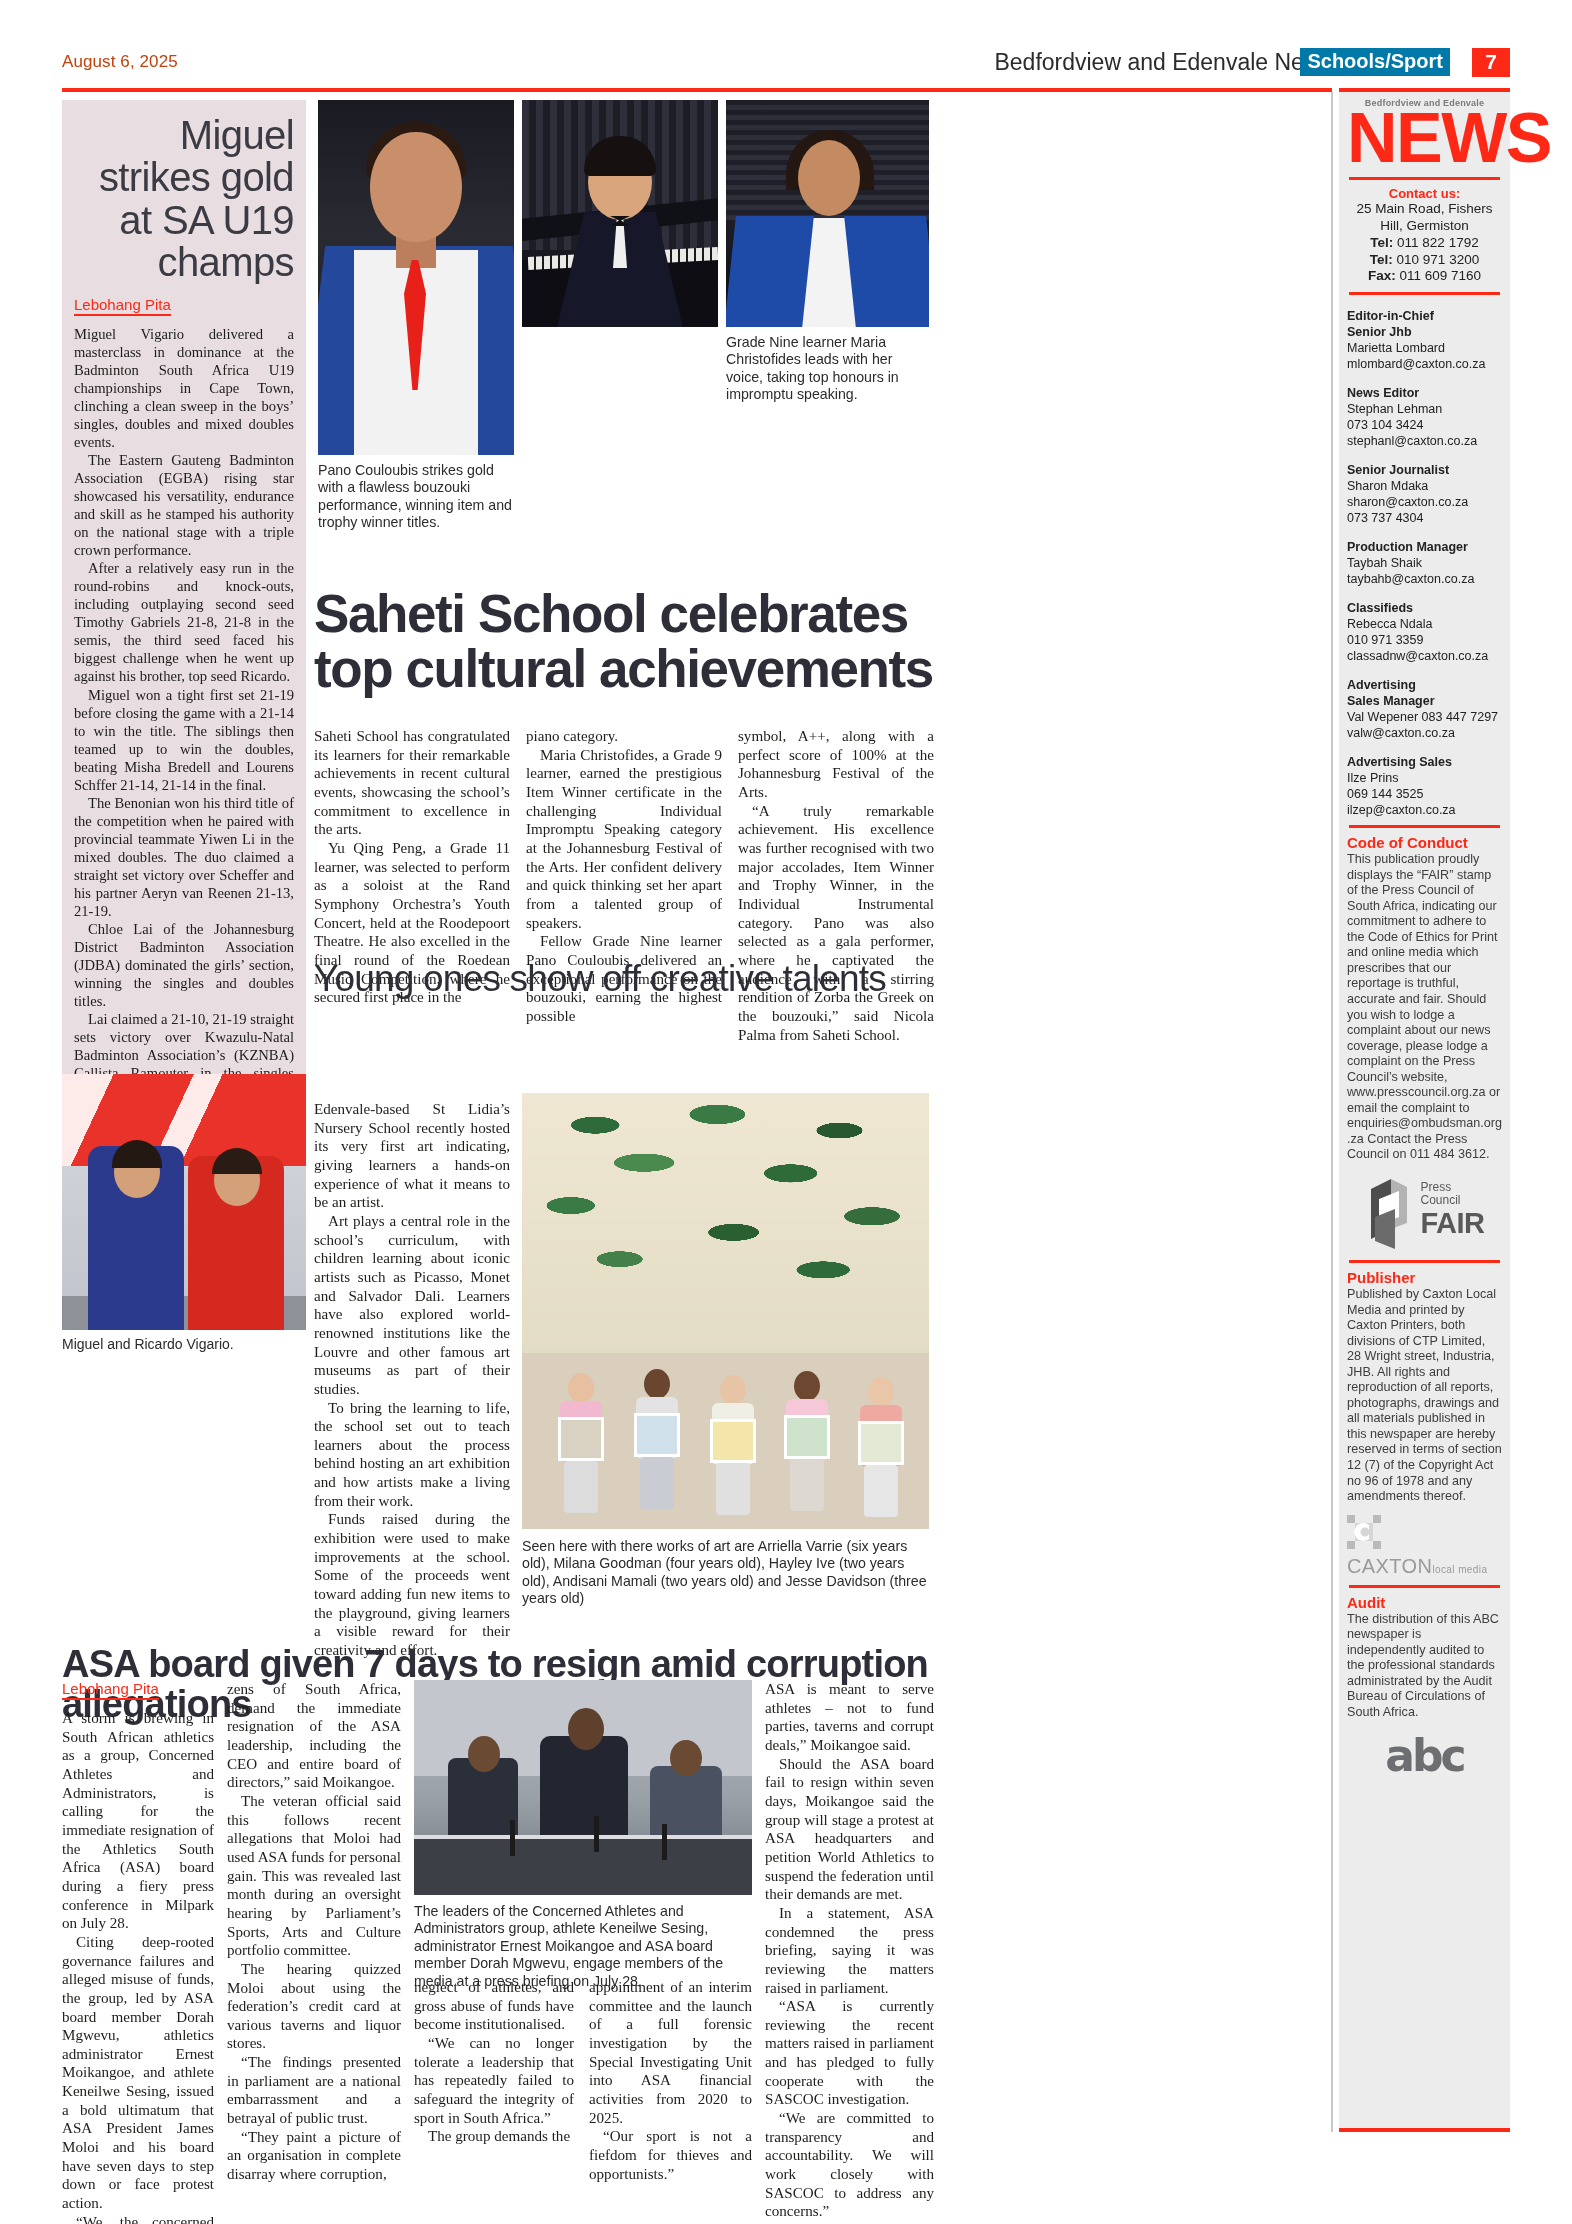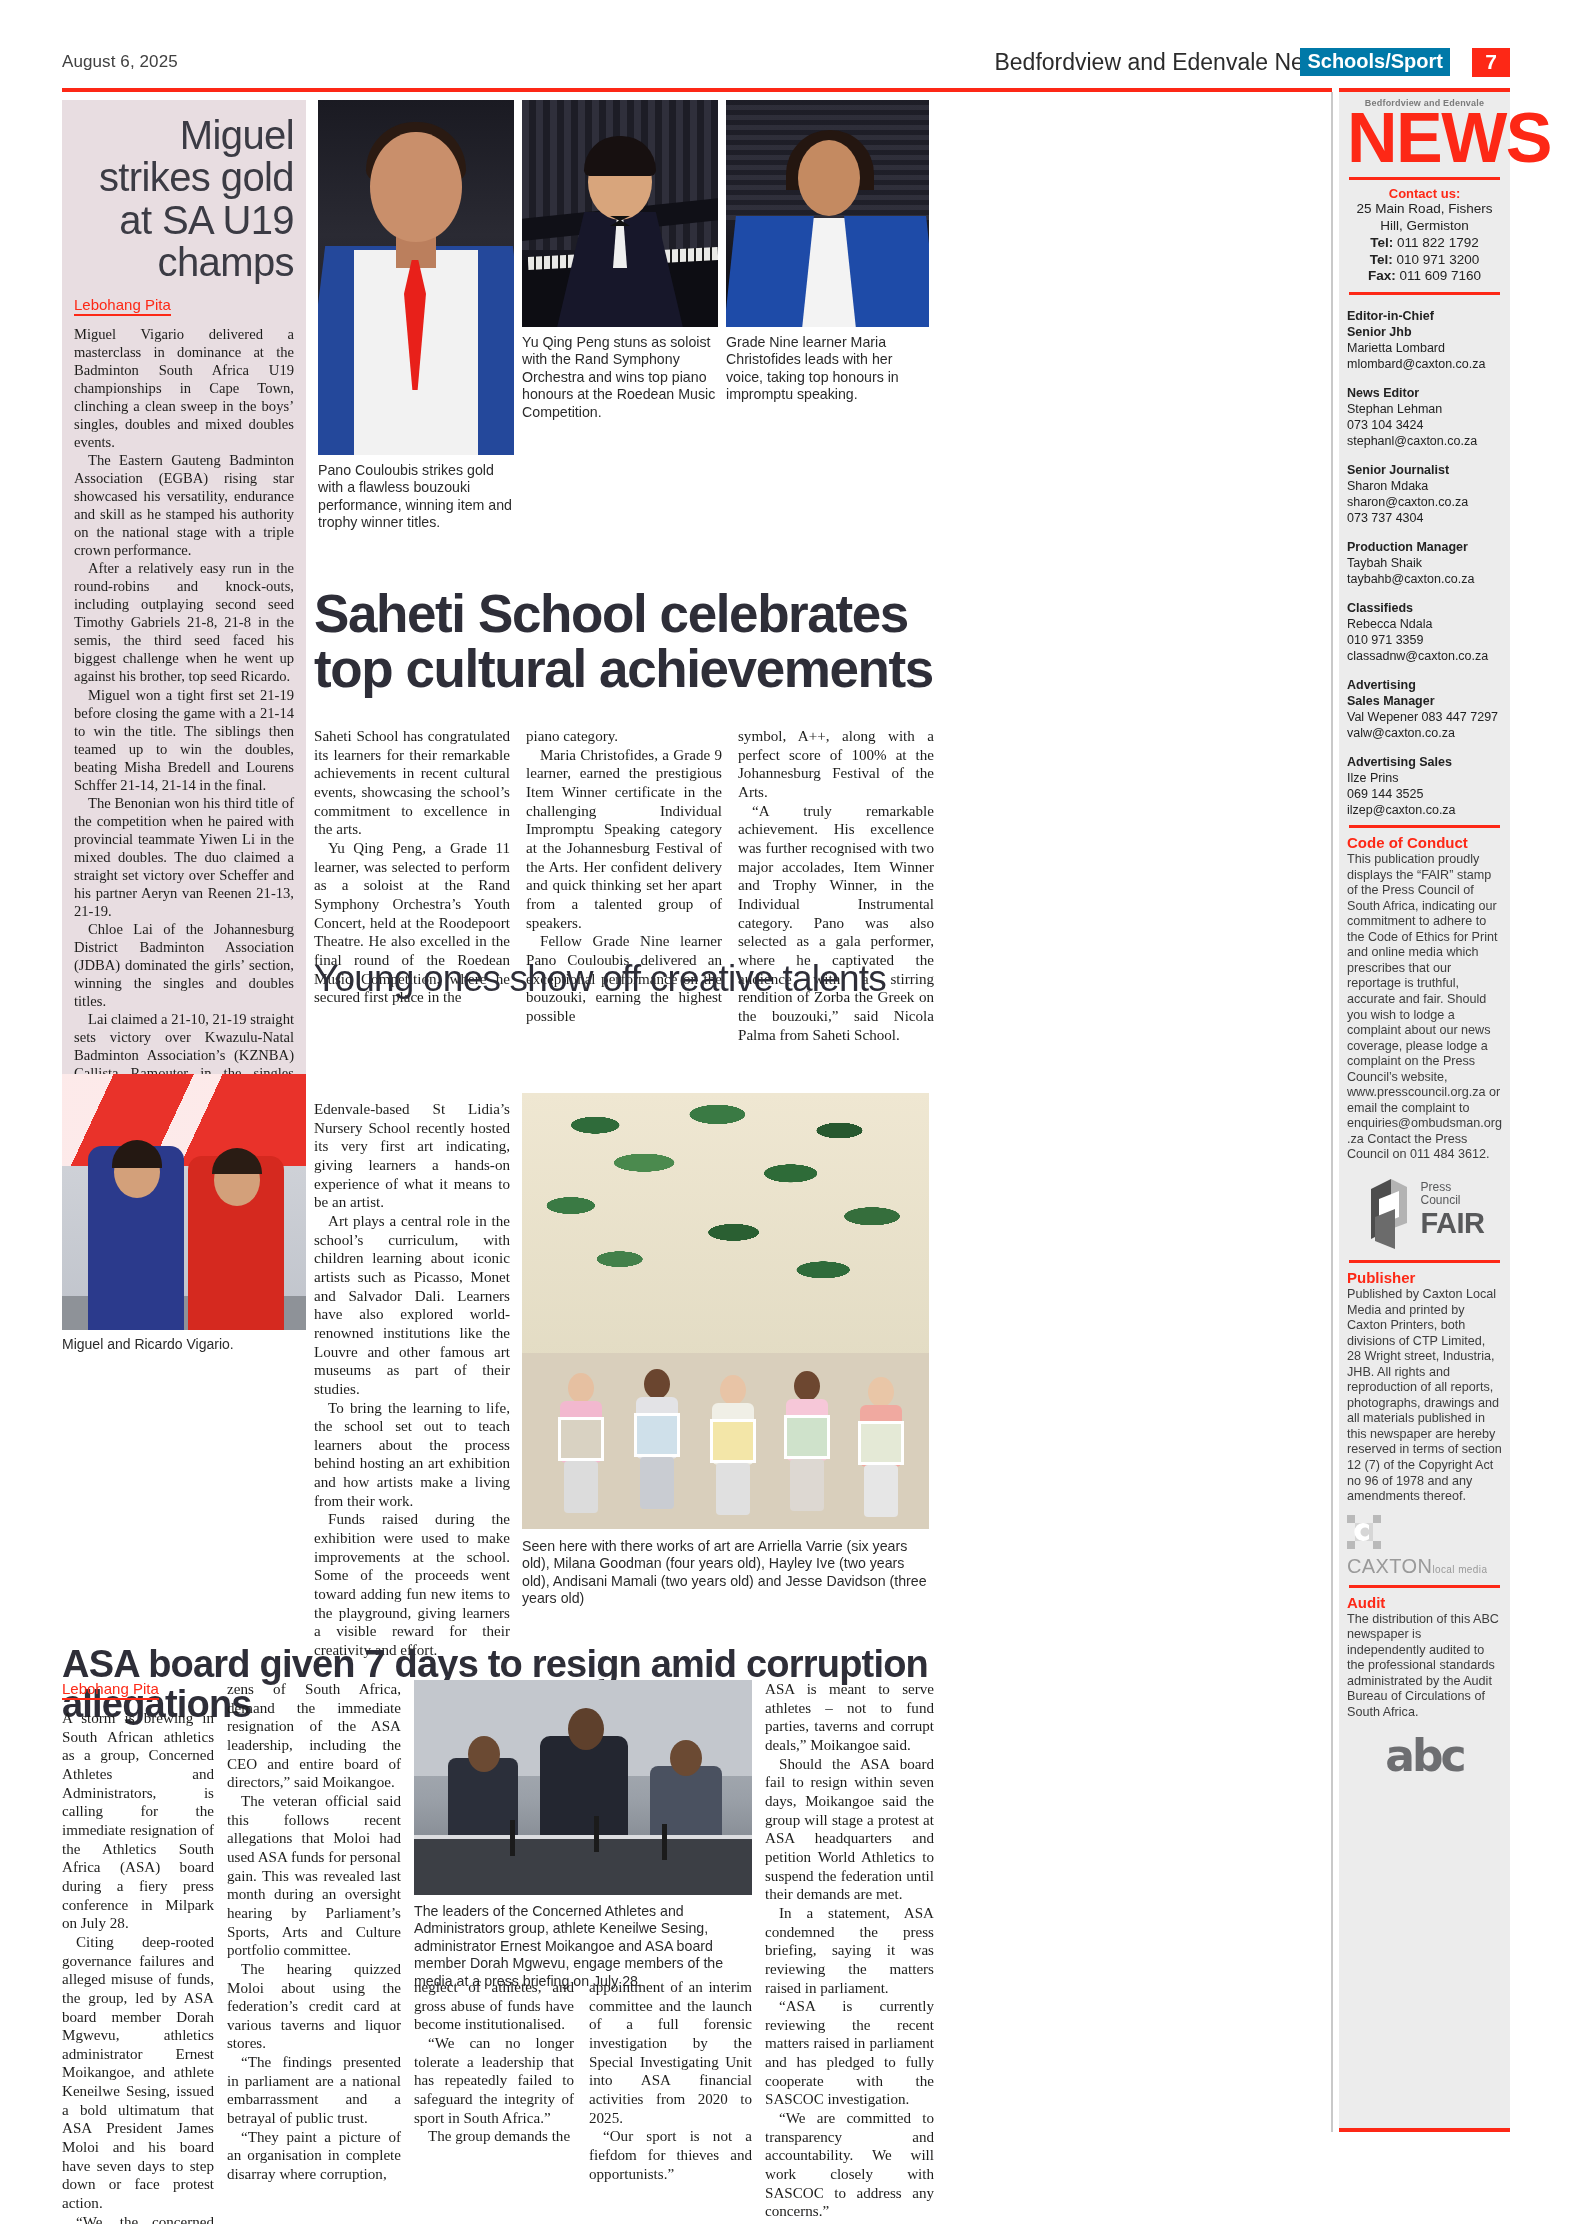--- a/index.html
+++ b/index.html
@@ -9,21 +9,21 @@
     background:#ffffff;
     font-family:"Liberation Sans", sans-serif;
     color:#231f20;
     position:relative;
     overflow:hidden;
   }
   .page { position:relative; width:1572px; height:2224px; }
 
   
   .masthead { position:absolute; left:62px; top:52px; width:1448px; height:34px; }
-  .mast-date { position:absolute; left:0; top:0; font-size:17px; color:#404040; letter-spacing:.1px; }
+  .mast-date { position:absolute; left:0; top:0; font-size:17px; color:#c2410c; letter-spacing:.1px; }
   .mast-title { position:absolute; right:178px; top:-3px; font-size:23px; color:#2b2b2b; white-space:nowrap; }
   .mast-section { position:absolute; right:60px; top:-4px; background:#0079a8; color:#fff;
       font-size:20px; font-weight:bold; padding:2px 7px 3px 7px; white-space:nowrap; }
   .mast-page { position:absolute; right:0; top:-4px; background:#fd2816; color:#fff;
       font-size:21px; font-weight:bold; padding:2px 13px 3px 13px; }
   .mast-rule { position:absolute; left:62px; top:88px; width:1270px; height:4px; background:#fd2816; }
   .mast-rule-right { position:absolute; left:1339px; top:88px; width:171px; height:4px; background:#fd2816; }
   .vdiv { position:absolute; left:1331px; top:92px; width:2px; height:2040px; background:#c9c9c9; }
 
   
@@ -350,21 +350,20 @@
     <div class="curtain"></div>
     <div class="lid"></div>
     <div class="body2"></div>
     <div class="keys"></div>
     <div class="suit"></div>
     <div class="lapel"></div>
     <div class="face"></div>
     <div class="hair"></div>
     <div class="bow"></div>
   </div>
-  <div class="cap2 caption">Yu Qing Peng stuns as soloist with the Rand Symphony Orchestra and wins top piano honours at the Roedean Music Competition.</div>
 
   <div class="ph ph3 maria">
     <div class="blinds"></div>
     <div class="hair2"></div>
     <div class="face"></div>
     <div class="shirt"></div>
     <div class="jacketL"></div>
     <div class="jacketR"></div>
   </div>
   <div class="cap3 caption">Grade Nine learner Maria Christofides leads with her voice, taking top honours in impromptu speaking.</div>

